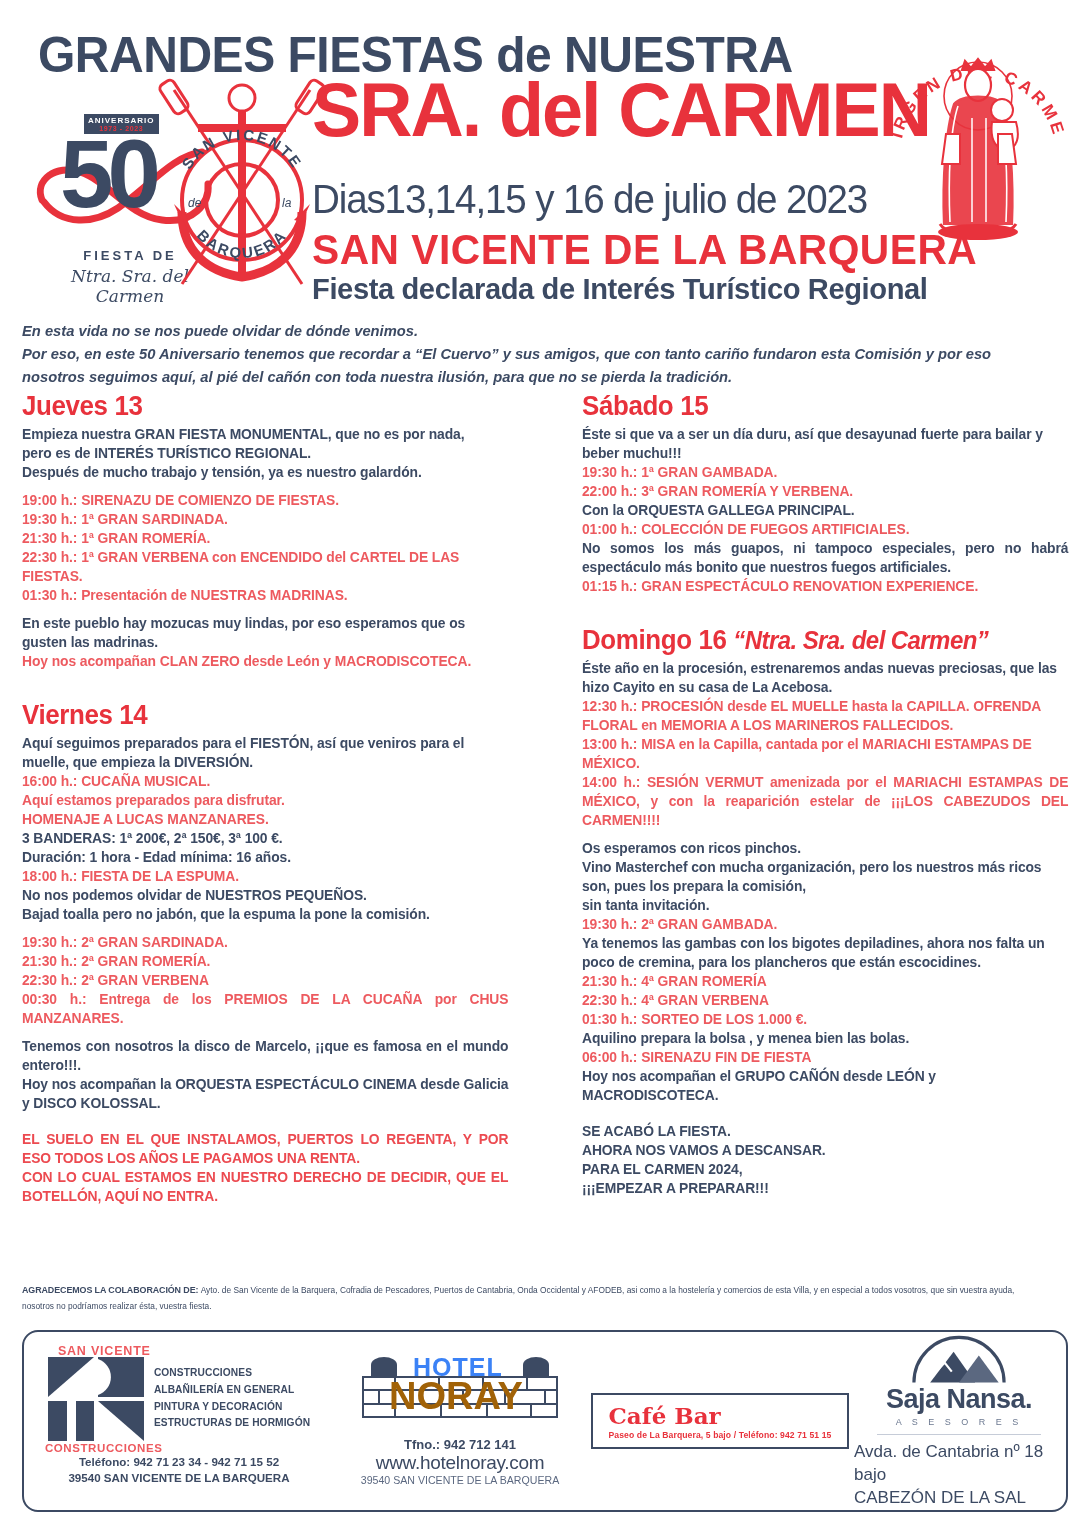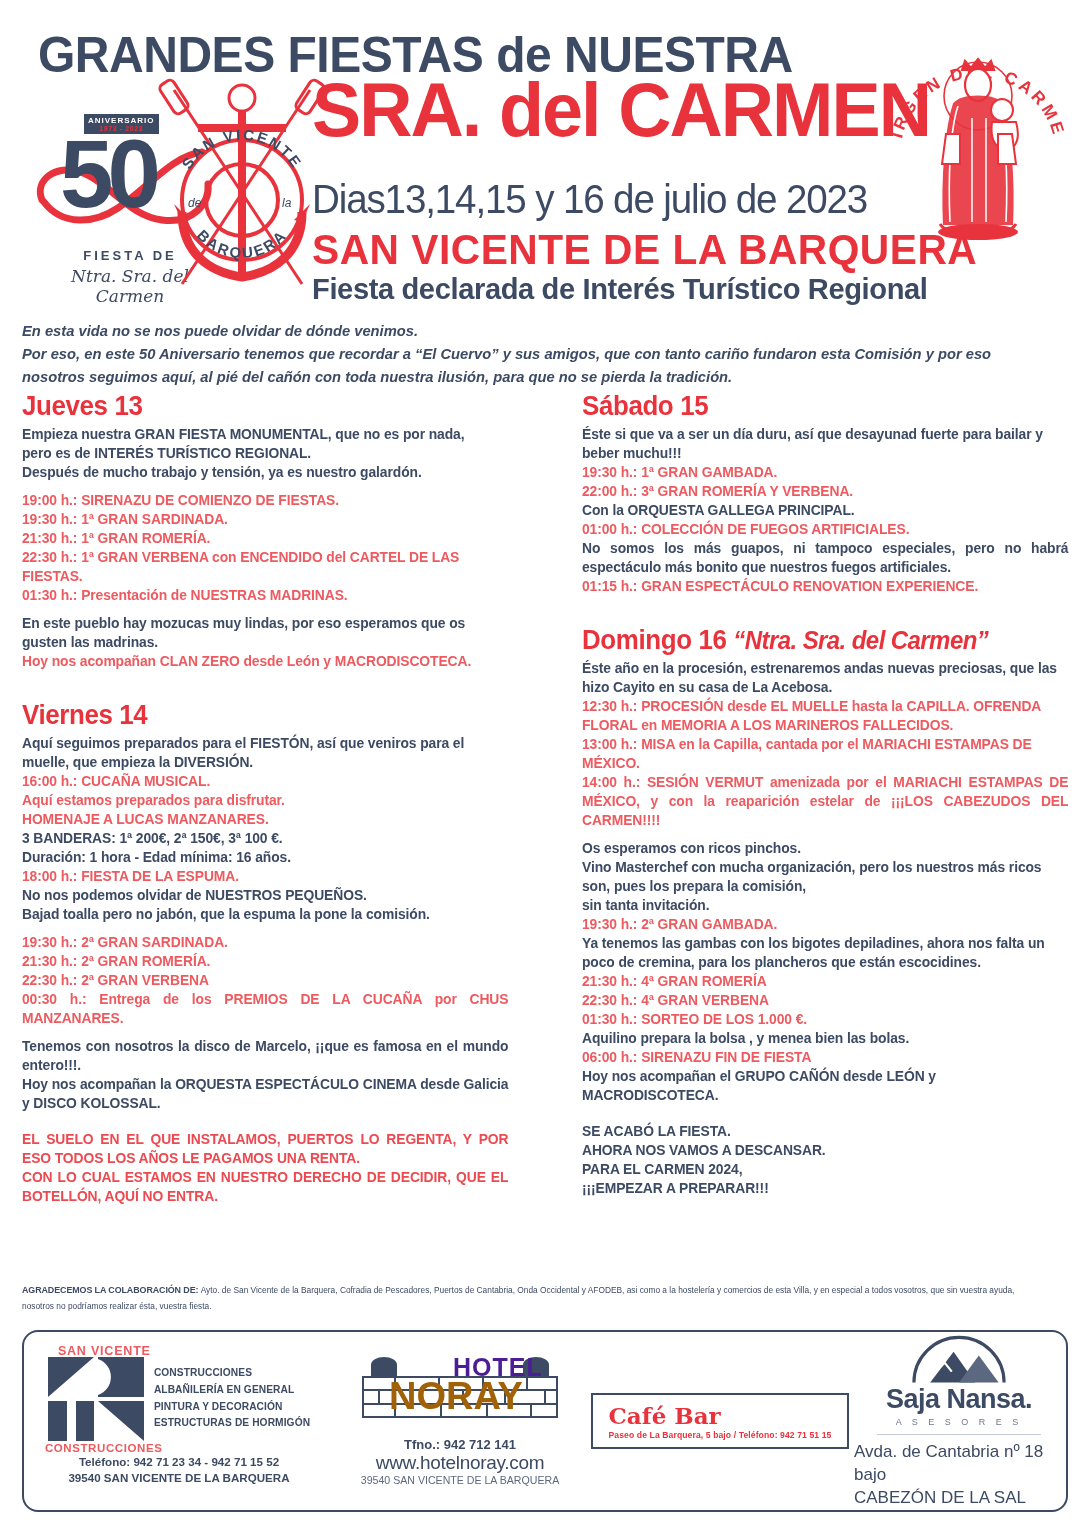--- a/index.html
+++ b/index.html
@@ -253,21 +253,21 @@
   .sp1-bot { position: absolute; bottom: -13px; left: -3px; font-size: 11.5px;
              font-weight: bold; color: #ed5a5f; letter-spacing: 0.6px; white-space: nowrap;}
   .sp1-list { font-size: 10.2px; font-weight: bold; color: #3c4a63;
               line-height: 1.62; letter-spacing: 0.1px; }
   .sp1-phone { margin-top: 13px; font-size: 11.6px; font-weight: bold;
                color: #3c4a63; text-align: center; line-height: 1.38; }
 
   
   .noray-wrap { position: relative; width: 218px; height: 66px; }
   .noray-hotel { position: absolute; left: 62px; top: -4px; font-size: 25px;
-                 font-weight: bold; color: #4c1d95; letter-spacing: 1px; z-index:3;margin-left:40px;}
+                 font-weight: bold; color: #3b82f6; letter-spacing: 1px; z-index:3;}
   .noray-name { position: absolute; left: 38px; top: 18px; font-size: 38px;
                 font-weight: bold; color: #a16207; letter-spacing: 0px; z-index:3;}
   .noray-info { margin-top: 14px; text-align: center; color: #3c4a63; }
   .noray-tel { font-size: 13px; font-weight: bold; }
   .noray-web { font-size: 19px; font-weight: normal; letter-spacing: -0.3px; }
   .noray-addr { font-size: 10.6px; font-weight: normal; color: #5b6880; }
 
   
   .bodegas-box { border: 2.5px solid #3c4a63; padding: 9px 16px 7px 16px; }
   .bod-cafe { font-size: 23px; font-weight: bold; color: #e8323c; line-height: 1;

